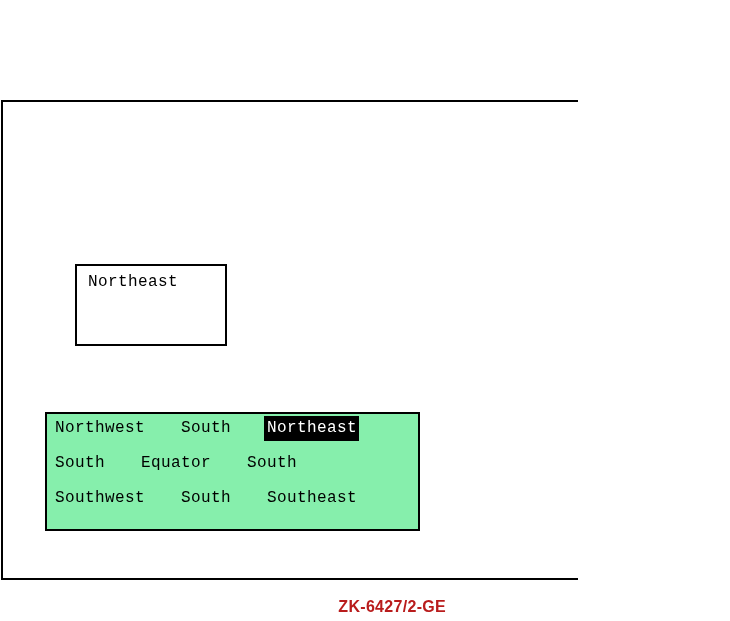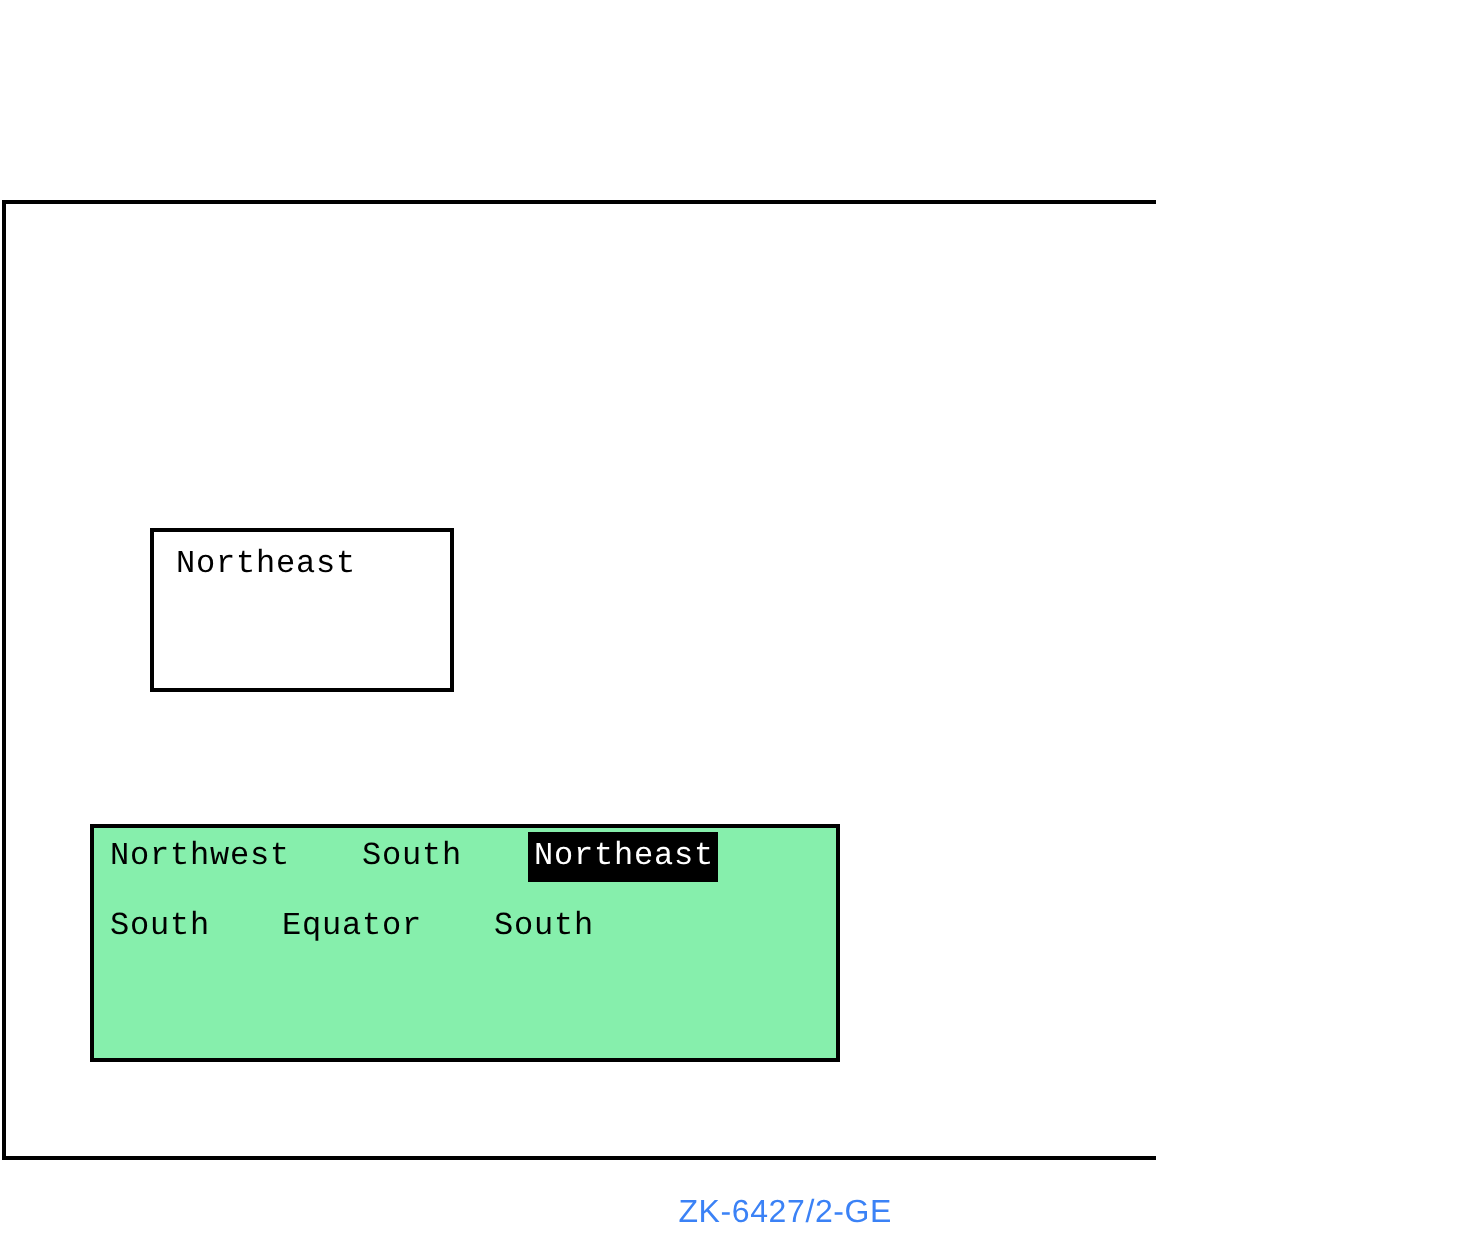--- a/index.html
+++ b/index.html
@@ -73,23 +73,23 @@
     padding: 3px 2px 4px 3px;
     margin: -3px -2px -4px -3px;
   }
   
   .figure-id {
     position: absolute;
     top: 598px;
     right: 132px;
     font-family: "Liberation Sans", "DejaVu Sans", sans-serif;
     font-size: 16px;
-    font-weight: normal;
+    font-weight: bold;
     letter-spacing: 0.3px;
-    color: #3b82f6;
+    color: #b91c1c;
     white-space: pre;
   }
 </style>
 </head>
 <body>
 
 <div class="canvas">
 
   <div class="app-window">
 
@@ -105,20 +105,25 @@
           <span class="list-item">South</span>
           <span class="list-item selected">Northeast</span>
         </div>
 
         <div class="list-row">
           <span class="list-item">South</span>
           <span class="list-item">Equator</span>
           <span class="list-item">South</span>
         </div>
 
+        <div class="list-row">
+          <span class="list-item">Southwest</span>
+          <span class="list-item">South</span>
+          <span class="list-item">Southeast</span>
+        </div>
 
       </div>
     </div>
 
   </div>
 
   <div class="figure-id">ZK-6427/2-GE</div>
 
 </div>
 

